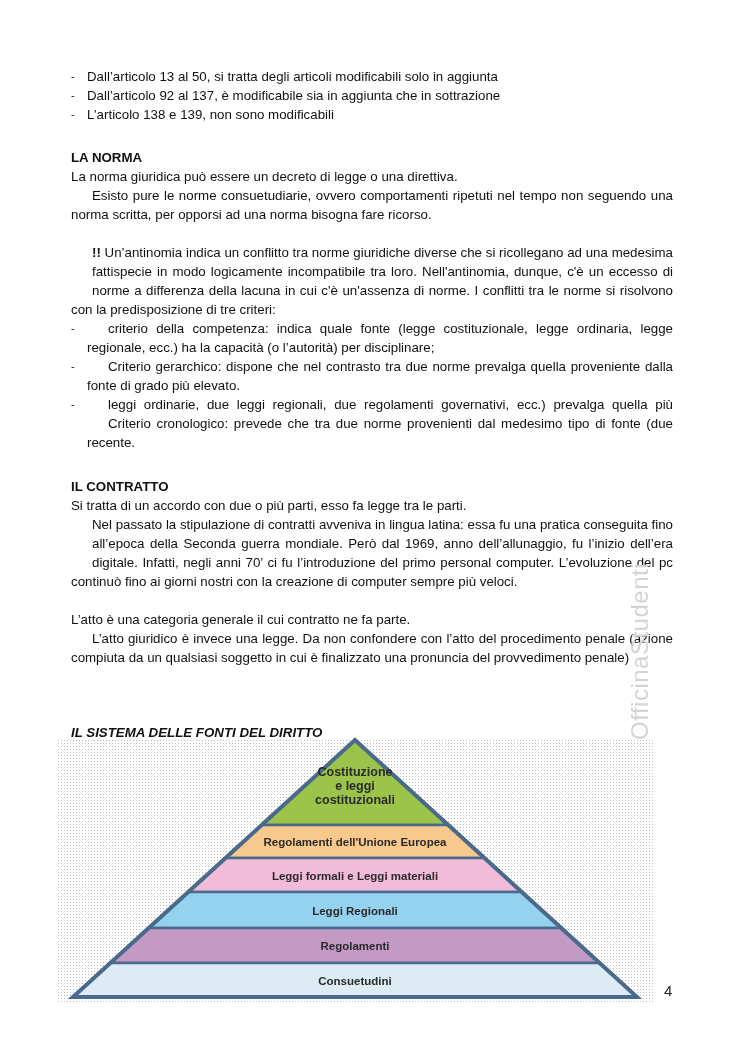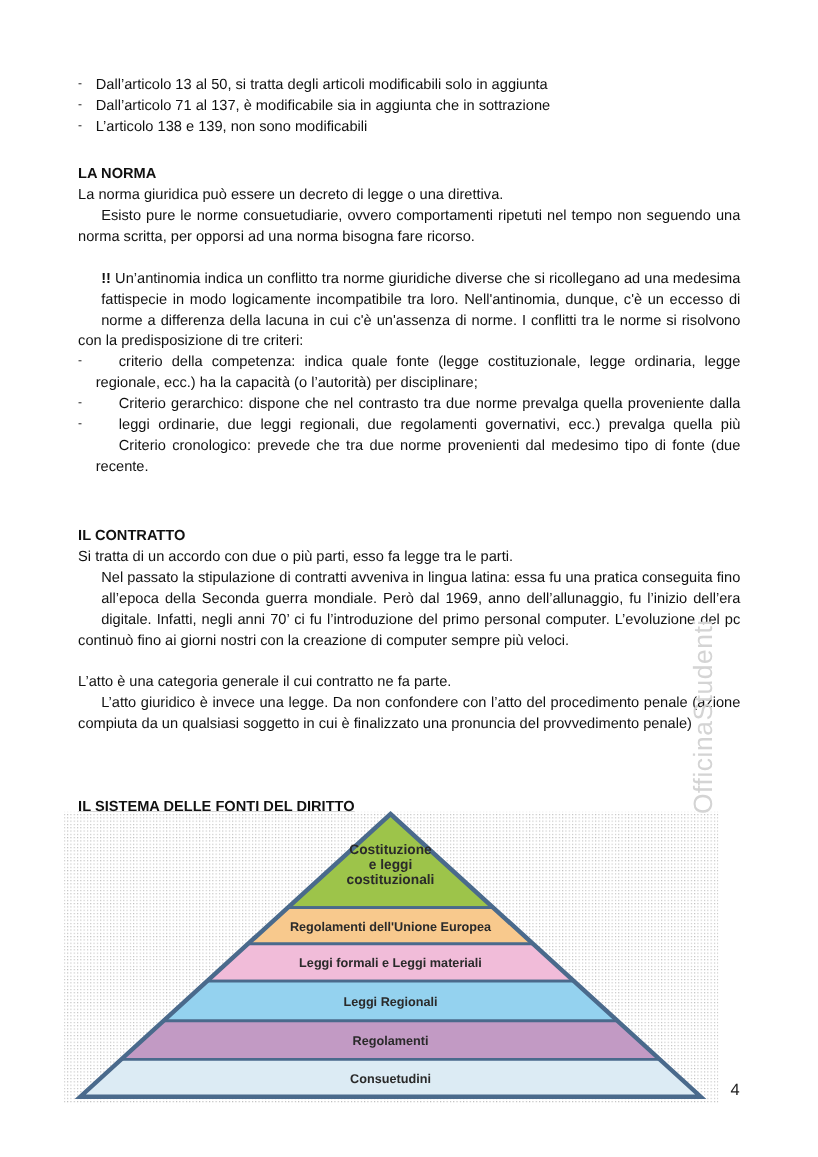--- a/index.html
+++ b/index.html
@@ -23,21 +23,21 @@
 
 <div class="page">
 
   <div class="txt" style="top:67px;">
     <div class="bul">
         <span class="dash">-</span>
         <span class="line">Dall’articolo 13 al 50, si tratta degli articoli modificabili solo in aggiunta</span>
       </div>
     <div class="bul">
         <span class="dash">-</span>
-        <span class="line">Dall’articolo 71 al 137, è modificabile sia in aggiunta che in sottrazione</span>
+        <span class="line">Dall’articolo 92 al 137, è modificabile sia in aggiunta che in sottrazione</span>
       </div>
     <div class="bul">
         <span class="dash">-</span>
         <span class="line">L’articolo 138 e 139, non sono modificabili</span>
       </div>
   </div>
 
   <div class="txt" style="top:148px;">
     <span class="line h">LA NORMA</span>
     <span class="line">La norma giuridica può essere un decreto di legge o una direttiva.</span>
@@ -49,20 +49,21 @@
     <span class="jline">norme a differenza della lacuna in cui c'è un'assenza di norme. I conflitti tra le norme si risolvono</span>
     <span class="line">con la predisposizione di tre criteri:</span>
     <div class="bul">
         <span class="dash">-</span>
       <span class="jline">criterio della competenza: indica quale fonte (legge costituzionale, legge ordinaria, legge</span>
       <span class="line">regionale, ecc.) ha la capacità (o l’autorità) per disciplinare;</span>
       </div>
     <div class="bul">
         <span class="dash">-</span>
       <span class="jline">Criterio gerarchico: dispone che nel contrasto tra due norme prevalga quella proveniente dalla</span>
+      <span class="line">fonte di grado più elevato.</span>
       </div>
     <div class="bul">
         <span class="dash">-</span>
       <span class="jline">leggi ordinarie, due leggi regionali, due regolamenti governativi, ecc.) prevalga quella più</span>
       <span class="jline">Criterio cronologico: prevede che tra due norme provenienti dal medesimo tipo di fonte (due</span>
       <span class="line">recente.</span>
       </div>
   </div>
 
   <div class="txt" style="top:477px;">
@@ -72,21 +73,21 @@
     <span class="jline">all’epoca della Seconda guerra mondiale. Però dal 1969, anno dell’allunaggio, fu l’inizio dell’era</span>
     <span class="jline">digitale. Infatti, negli anni 70’ ci fu l’introduzione del primo personal computer. L’evoluzione del pc</span>
     <span class="line">continuò fino ai giorni nostri con la creazione di computer sempre più veloci.</span>
     <span class="line" style="height:19px;"></span>
     <span class="line">L’atto è una categoria generale il cui contratto ne fa parte.</span>
     <span class="jline">L’atto giuridico è invece una legge. Da non confondere con l’atto del procedimento penale (azione</span>
     <span class="line">compiuta da un qualsiasi soggetto in cui è finalizzato una pronuncia del provvedimento penale)</span>
   </div>
 
   <div class="txt" style="top:723px;">
-    <span class="line h" style="text-decoration:underline;">IL SISTEMA DELLE FONTI DEL DIRITTO</span>
+    <span class="line h" style="text-decoration:underline;font-style:italic;">IL SISTEMA DELLE FONTI DEL DIRITTO</span>
   </div>
 
   <svg class="pyr" id="pyramid" viewBox="0 0 600 270">
     <defs>
       <pattern id="dots" width="3" height="3" patternUnits="userSpaceOnUse">
         <rect width="3" height="3" fill="#ffffff"></rect>
         <rect width="1" height="1" fill="#bdbdbd"></rect>
       </pattern>
     </defs>
     <rect x="0" y="4" width="595" height="265" fill="url(#dots)"></rect>

